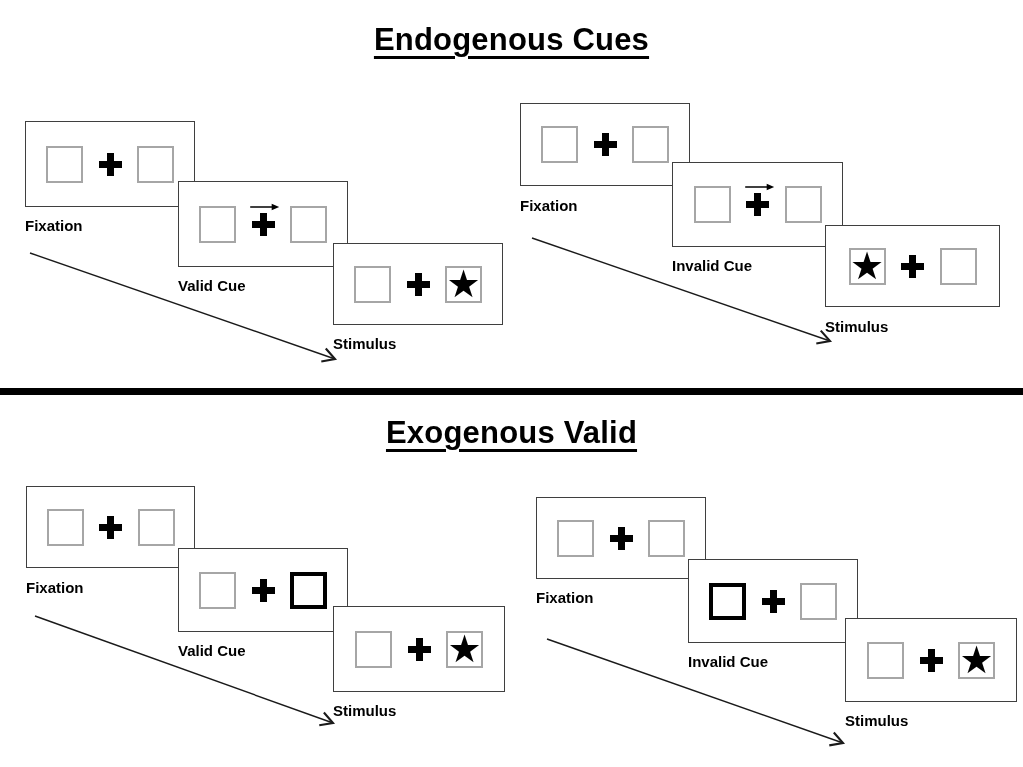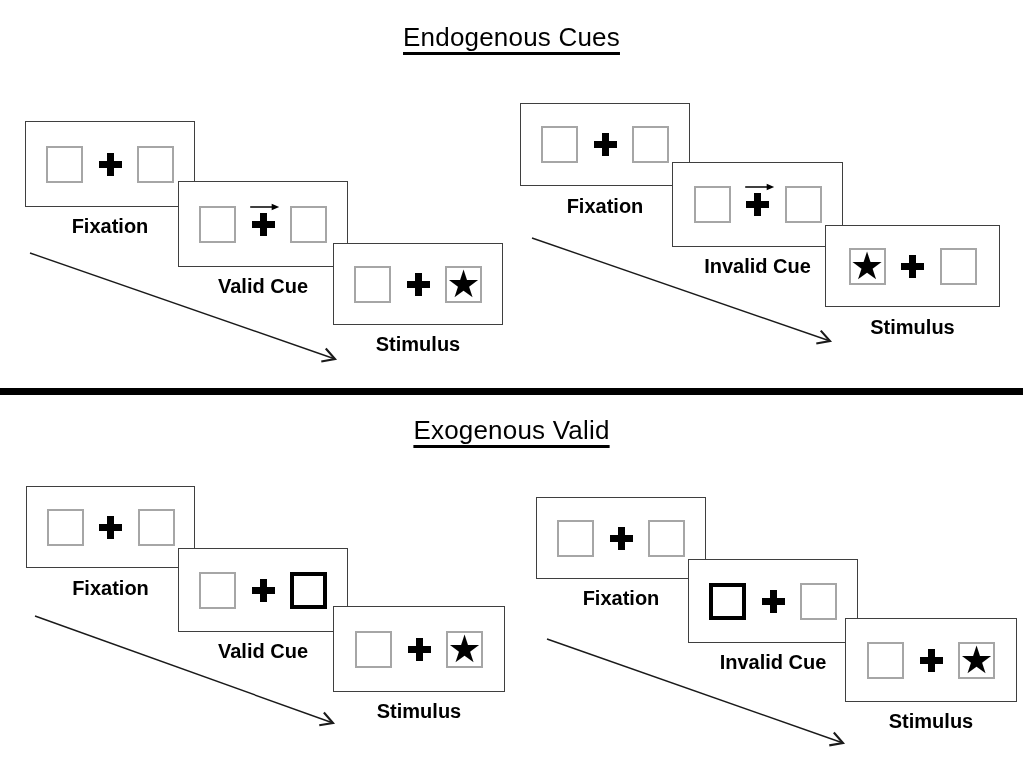--- a/index.html
+++ b/index.html
@@ -2,21 +2,21 @@
 <html><head>
 <meta charset="utf-8">
 <style>
   html,body { margin:0; padding:0; background:#ffffff; }
   .stage {
     position:relative; width:1023px; height:767px; background:#ffffff;
     font-family:"Liberation Sans", sans-serif; color:#000; overflow:hidden;
   }
   .title {
     position:absolute; left:0; width:100%; text-align:center;
-    font-size:26px; font-weight:normal; letter-spacing:0.2px;
+    font-size:31px; font-weight:bold; letter-spacing:0.2px;
   }
   .title .u { text-decoration:underline; text-decoration-thickness:3px; text-underline-offset:6px; }
   .divider { position:absolute; left:0; top:388px; width:1023px; height:7px; background:#000; }
 
   .panel {
     position:absolute; background:#ffffff; border:1px solid #3f3f3f;
     box-sizing:border-box; display:flex; align-items:center; justify-content:center; gap:15px;
   }
   .box {
     width:37px; height:37px; box-sizing:border-box; background:#ffffff;
@@ -26,21 +26,21 @@
   .box.thick { border:4px solid #000000; }
   .star { font-size:38px; line-height:1; color:#000; font-weight:normal; }
 
   .plus-wrap { position:relative; width:24px; height:23px; display:flex; align-items:center; justify-content:center; flex:0 0 auto; }
   .plus { position:relative; width:23px; height:23px; }
   .plus::before { content:""; position:absolute; left:0; top:8px; width:23px; height:7px; background:#000; }
   .plus::after  { content:""; position:absolute; left:8px; top:0; width:7px; height:23px; background:#000; }
   .cue-arrow { position:absolute; left:50%; top:-11px; transform:translateX(-46%); }
 
   .lbl {
-    position:absolute; text-align:center; font-size:20px; font-weight:bold;
+    position:absolute; text-align:left; font-size:15px; font-weight:bold;
     line-height:20px; white-space:nowrap;
   }
   .seq-arrow { position:absolute; overflow:visible; }
   .seq-arrow line { stroke:#1a1a1a; stroke-width:1.4; }
 </style>
 </head>
 <body>
 
 <div class="stage">
 

